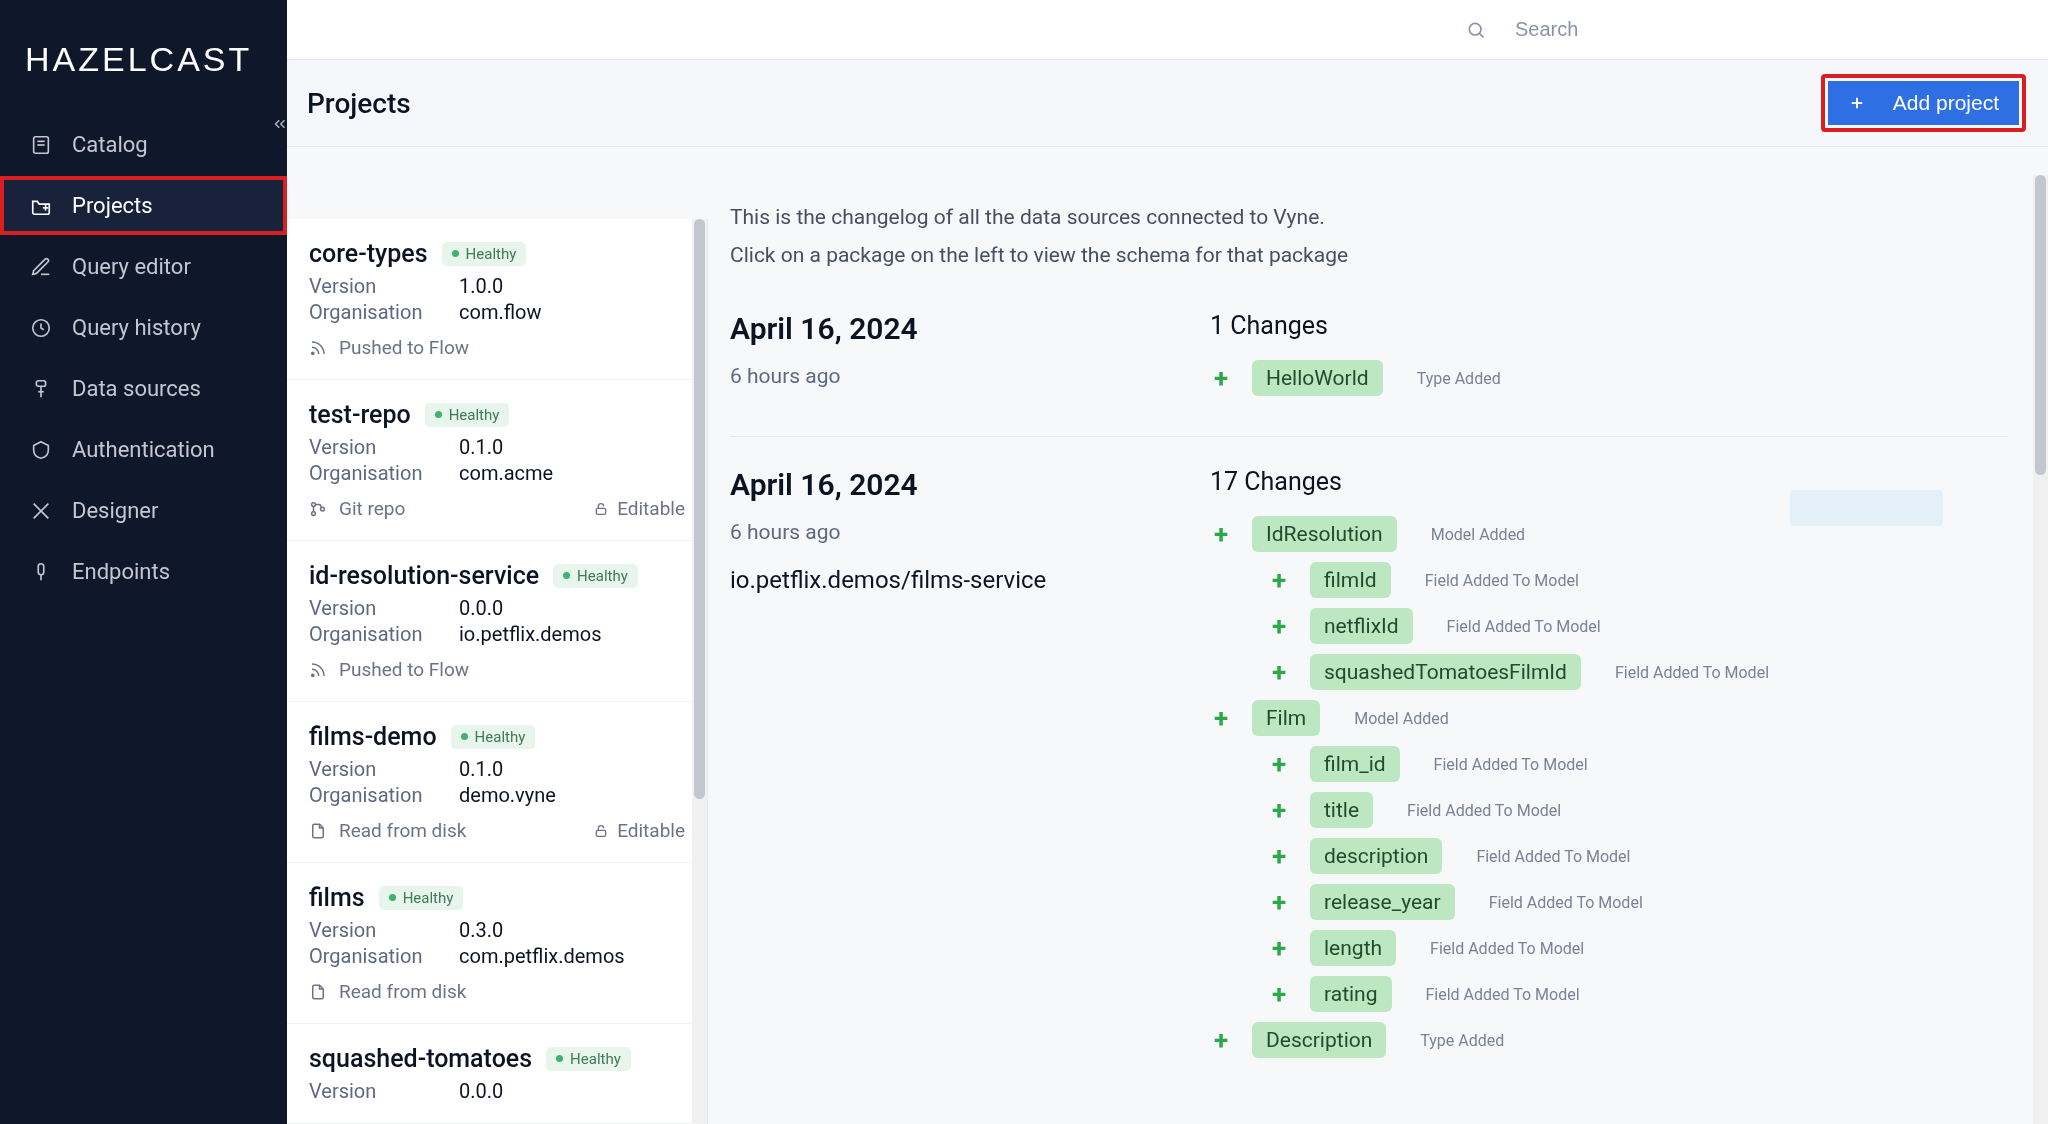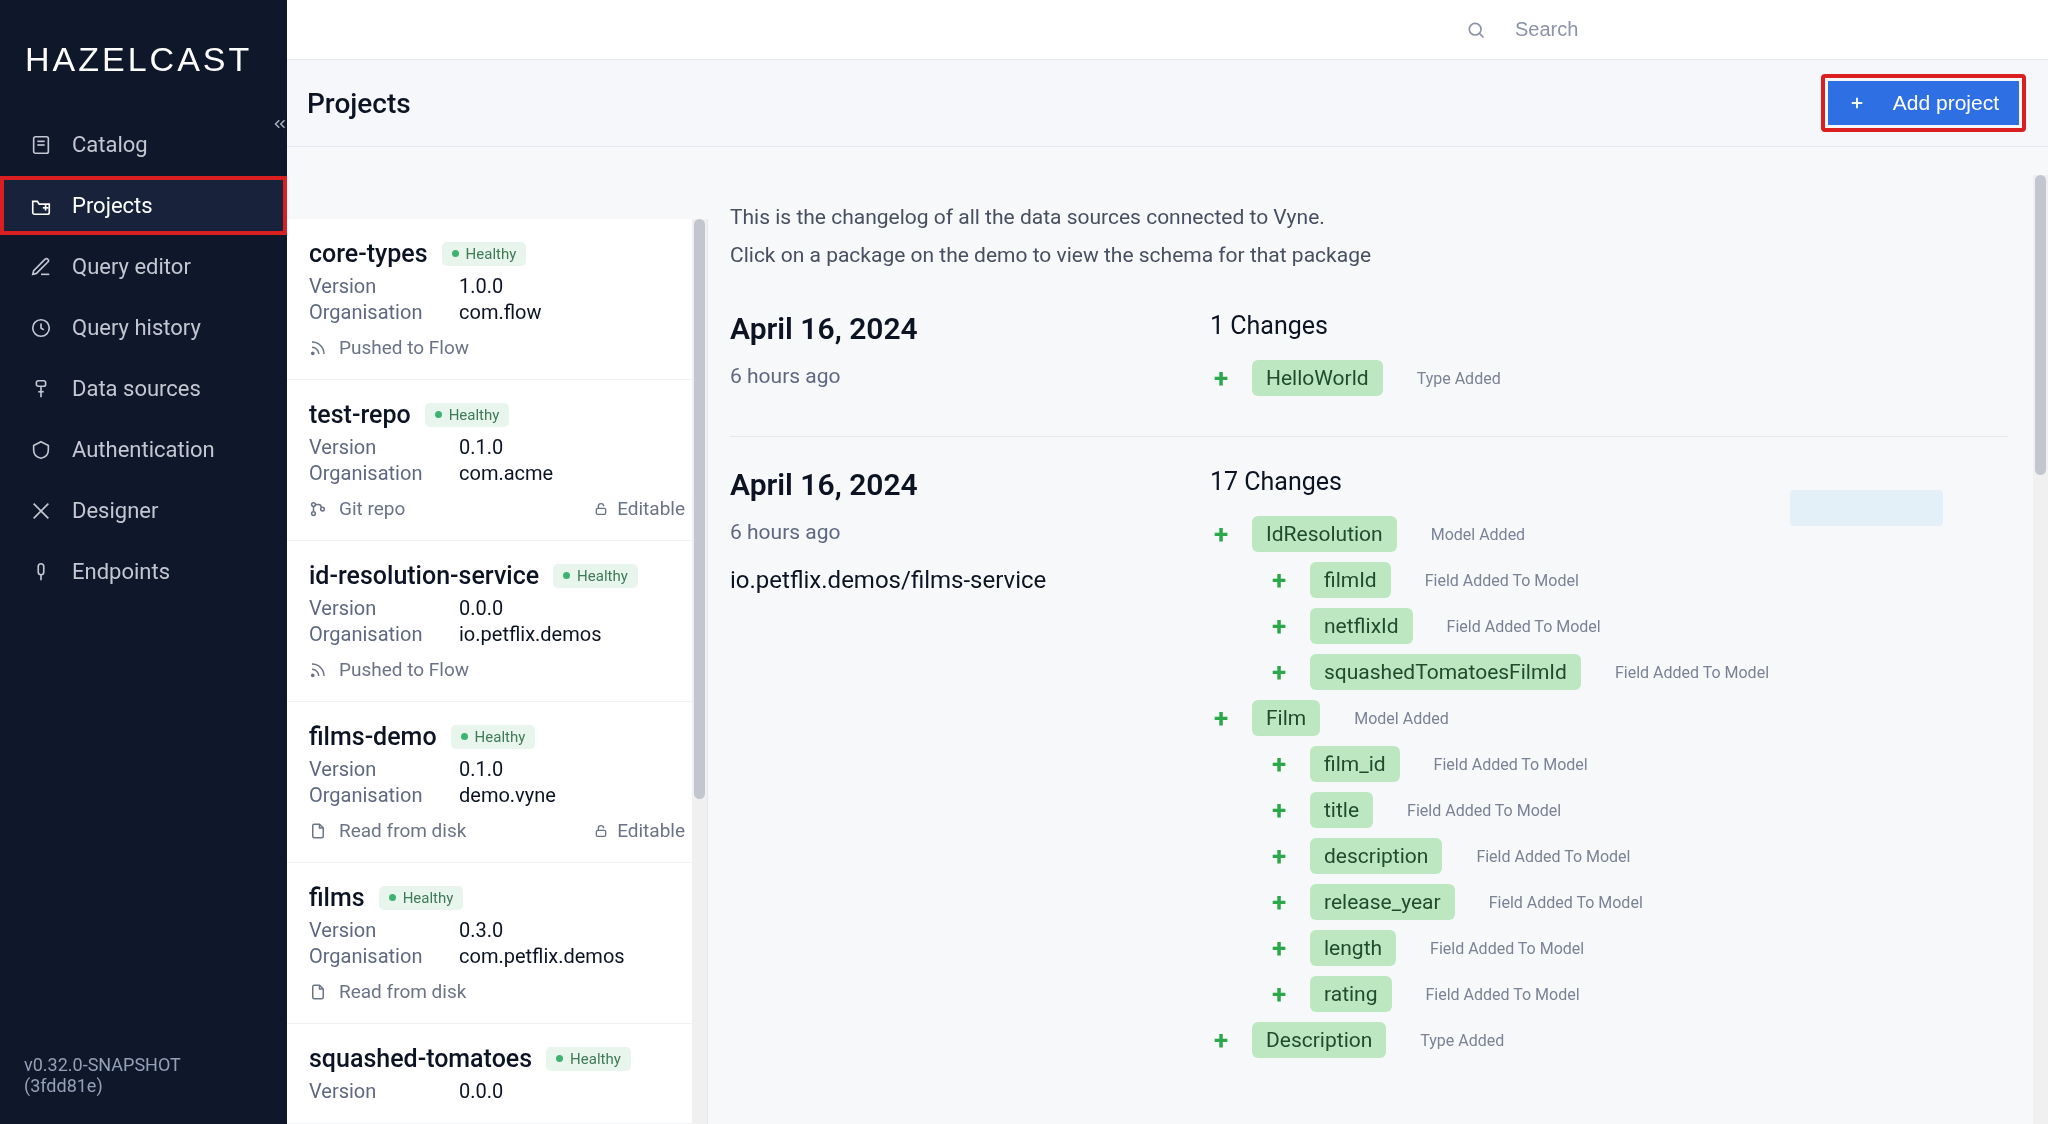--- a/index.html
+++ b/index.html
@@ -421,21 +421,20 @@
       <div class="nav-item">
         <span class="nav-icon">
           <svg width="22" height="22" viewBox="0 0 24 24" fill="none" stroke="currentColor" stroke-width="1.8">
             <rect x="9" y="3" width="6" height="12" rx="3"></rect>
             <line x1="12" y1="15" x2="12" y2="21"></line>
           </svg>
         </span>
         <span>Endpoints</span>
       </div>
     </nav>
-  <div class="sidebar-footer">v0.32.0-SNAPSHOT (3fdd81e)</div>
 </aside>
 
 <div class="main">
   <div class="topbar">
     <div class="searchbox">
       <span>
         <svg width="20" height="20" viewBox="0 0 24 24" fill="none" stroke="#8b93a7" stroke-width="2">
             <circle cx="11" cy="11" r="7"></circle>
             <line x1="21" y1="21" x2="16.65" y2="16.65"></line>
           </svg>
@@ -639,21 +638,21 @@
             </div>
           </div>
         </div>
       <div class="fake-scrollbar-left">
           <div class="thumb"></div>
         </div>
     </div>
 
     <div class="changelog-col">
       <p>This is the changelog of all the data sources connected to Vyne.</p>
-      <p>Click on a package on the demo to view the schema for that package</p>
+      <p>Click on a package on the left to view the schema for that package</p>
       <div id="changelog-entries">
           <div class="log-entry">
             <div class="log-left">
               <div class="log-date">April 16, 2024</div>
               <div class="log-ago">6 hours ago</div>
             </div>
             <div class="log-right">
               <div class="log-changes-count">1 Changes</div>
               <div class="change-row">
                 <span class="plus-icon">+</span>

